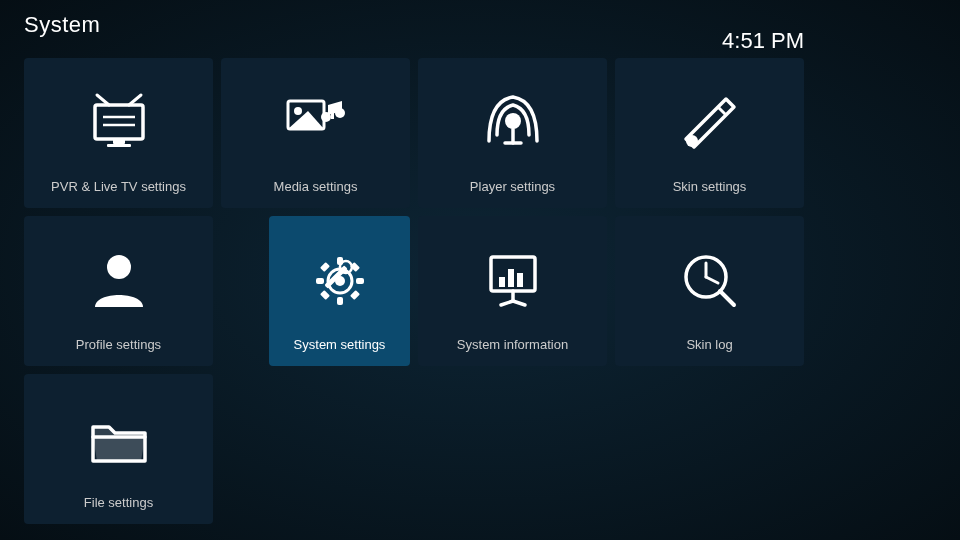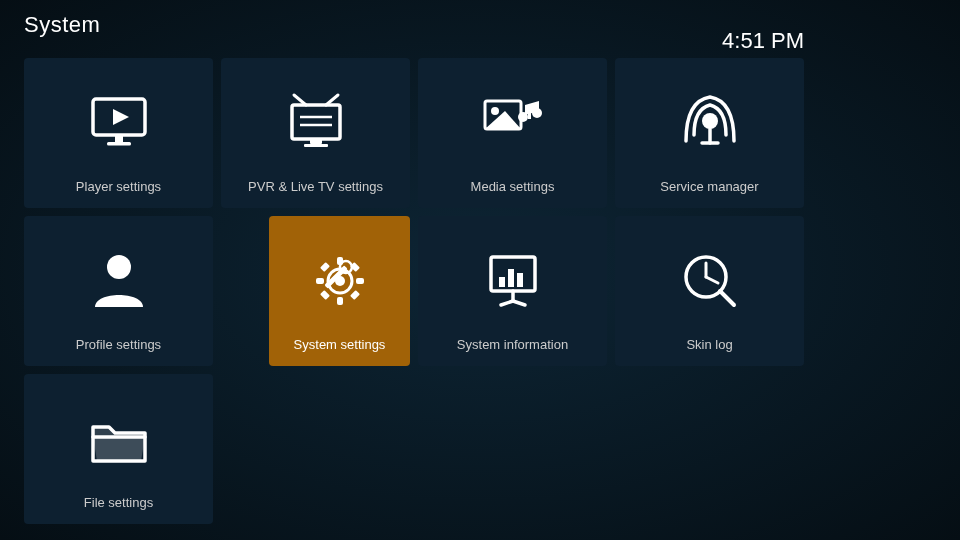--- a/index.html
+++ b/index.html
@@ -70,21 +70,21 @@
       flex-direction: column;
       align-items: center;
       justify-content: center;
       cursor: pointer;
       position: relative;
       transition: background 0.15s;
       padding: 16px 8px 12px 8px;
     }
 
     .grid-item.active {
-      background: #a16207;
+      background: #0c4a6e;
       margin-left: 48px;
     }
 
     
     .grid-item.empty {
       background: transparent;
       cursor: default;
     }
 
     .icon-area {
@@ -118,33 +118,20 @@
 
 <div class="app">
 
   <div class="header">
     <span class="header-title">System</span>
     <span class="header-time">4:51 PM</span>
   </div>
 
   <div class="grid">
 
-    <div class="grid-item">
-      <div class="icon-area">
-        <svg viewBox="0 0 64 64">
-
-          <rect x="6" y="8" width="52" height="36" rx="3" ry="3" fill="none" stroke="#fff" stroke-width="3.5"></rect>
-          <polygon points="26,18 26,34 42,26" fill="#fff"></polygon>
-
-          <rect x="28" y="44" width="8" height="8" fill="#fff"></rect>
-          <rect x="20" y="51" width="24" height="3.5" rx="1.5" fill="#fff"></rect>
-        </svg>
-      </div>
-      <span class="item-label">Player settings</span>
-    </div>
 
     <div class="grid-item">
       <div class="icon-area">
         <svg viewBox="0 0 64 64">
 
           <rect x="8" y="14" width="48" height="34" rx="2" fill="none" stroke="#fff" stroke-width="3.5"></rect>
 
           <line x1="22" y1="14" x2="10" y2="4" stroke="#fff" stroke-width="3" stroke-linecap="round"></line>
 
           <line x1="42" y1="14" x2="54" y2="4" stroke="#fff" stroke-width="3" stroke-linecap="round"></line>
@@ -180,24 +167,36 @@
       <div class="icon-area">
         <svg viewBox="0 0 64 64">
 
           <circle cx="32" cy="30" r="8" fill="#fff"></circle>
           <path d="M16 44 Q16 18 32 14 Q48 18 48 44" fill="none" stroke="#fff" stroke-width="3.5" stroke-linecap="round"></path>
           <path d="M8 50 Q8 10 32 6 Q56 10 56 50" fill="none" stroke="#fff" stroke-width="3.5" stroke-linecap="round"></path>
           <line x1="32" y1="38" x2="32" y2="52" stroke="#fff" stroke-width="3.5" stroke-linecap="round"></line>
           <line x1="24" y1="52" x2="40" y2="52" stroke="#fff" stroke-width="3.5" stroke-linecap="round"></line>
         </svg>
       </div>
-      <span class="item-label">Service manager</span>
-    </div>
-
-
+      <span class="item-label">Player settings</span>
+    </div>
+
+
+    <div class="grid-item">
+      <div class="icon-area">
+        <svg viewBox="0 0 64 64">
+
+          <path d="M48 8 L56 16 L24 48 L16 56 L8 48 L40 16 Z" fill="none" stroke="#fff" stroke-width="3.5" stroke-linejoin="round"></path>
+          <line x1="40" y1="16" x2="48" y2="24" stroke="#fff" stroke-width="3"></line>
+
+          <ellipse cx="14" cy="50" rx="6" ry="6" fill="#fff"></ellipse>
+        </svg>
+      </div>
+      <span class="item-label">Skin settings</span>
+    </div>
 
     <div class="grid-item">
       <div class="icon-area">
         <svg viewBox="0 0 64 64">
 
           <circle cx="32" cy="18" r="12" fill="#fff"></circle>
           <path d="M8 58 C8 42 56 42 56 58 Z" fill="#fff"></path>
         </svg>
       </div>
       <span class="item-label">Profile settings</span>

